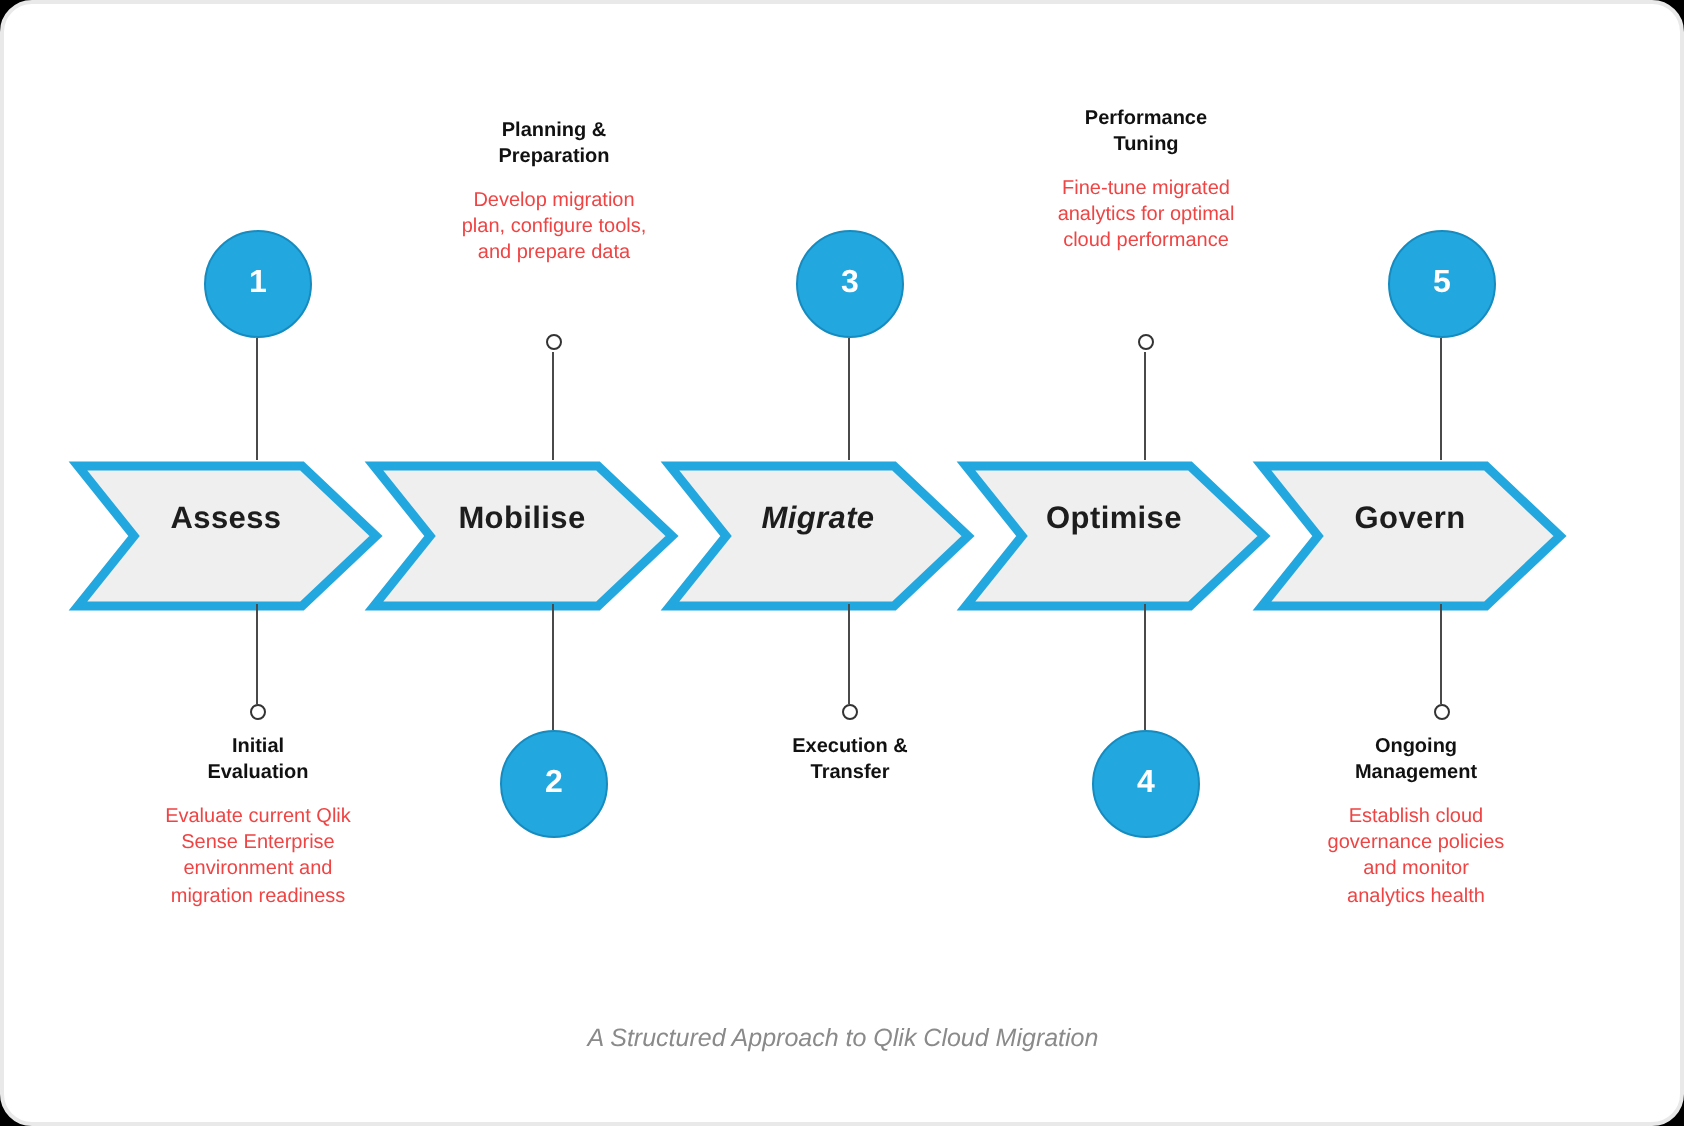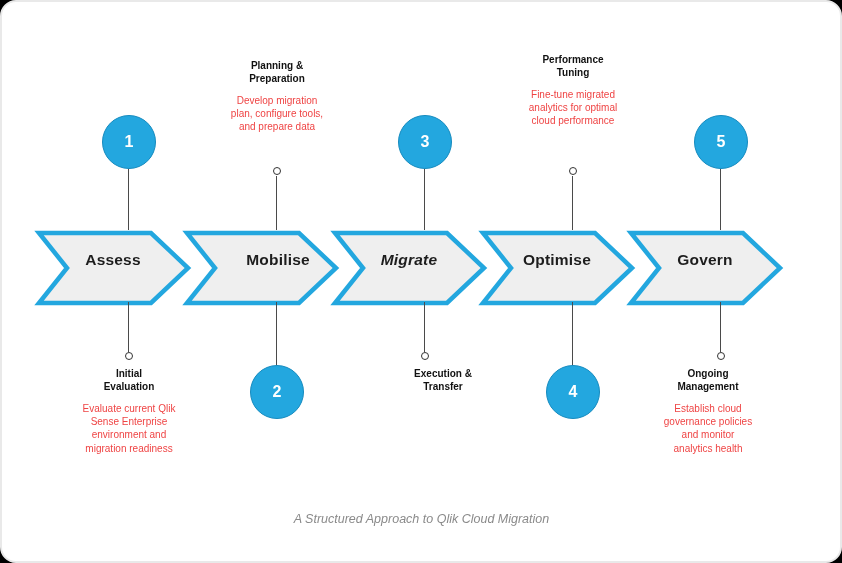--- a/index.html
+++ b/index.html
@@ -134,37 +134,37 @@
 Preparation</div>
       <div class="detail-body">Develop migration
 plan, configure tools,
 and prepare data</div>
     </div>
     <div class="dot" style="left:271px; top:165px;"></div>
     <div class="vline" style="left:274px; top:174px; height:54px;"></div>
     <svg class="stage-arrow" style="left:181px;" width="162" height="76" viewBox="0 0 162 76">
       <path class="chev-path" d="M4 3 L116 3 L153 38 L116 73 L4 73 L32 38 Z"></path>
     </svg>
-    <div class="stage-label" style="left:198px; width:156px;">Mobilise</div>
+    <div class="stage-label" style="left:181px; width:156px;">Mobilise</div>
     <div class="vline" style="left:274px; top:300px; height:63px;"></div>
     <div class="num-circle" style="left:248px; top:363px;">
       <span>2</span>
     </div>
 
     <div class="num-circle" style="left:396px; top:113px;">
       <span>3</span>
     </div>
     <div class="vline" style="left:422px; top:167px; height:61px;"></div>
     <svg class="stage-arrow" style="left:329px;" width="162" height="76" viewBox="0 0 162 76">
       <path class="chev-path" d="M4 3 L116 3 L153 38 L116 73 L4 73 L32 38 Z"></path>
     </svg>
     <div class="stage-label" style="left:329px; width:156px;font-style:italic;">Migrate</div>
     <div class="vline" style="left:422px; top:300px; height:50px;"></div>
     <div class="dot" style="left:419px; top:350px;"></div>
-    <div class="detail" style="left:351px; top:366px; width:180px;">
+    <div class="detail" style="left:333px; top:366px; width:180px;">
       <div class="detail-title">Execution &amp;
 Transfer</div>
     </div>
 
     <div class="detail" style="left:481px; top:52px; width:180px;">
       <div class="detail-title">Performance
 Tuning</div>
       <div class="detail-body">Fine-tune migrated
 analytics for optimal
 cloud performance</div>

